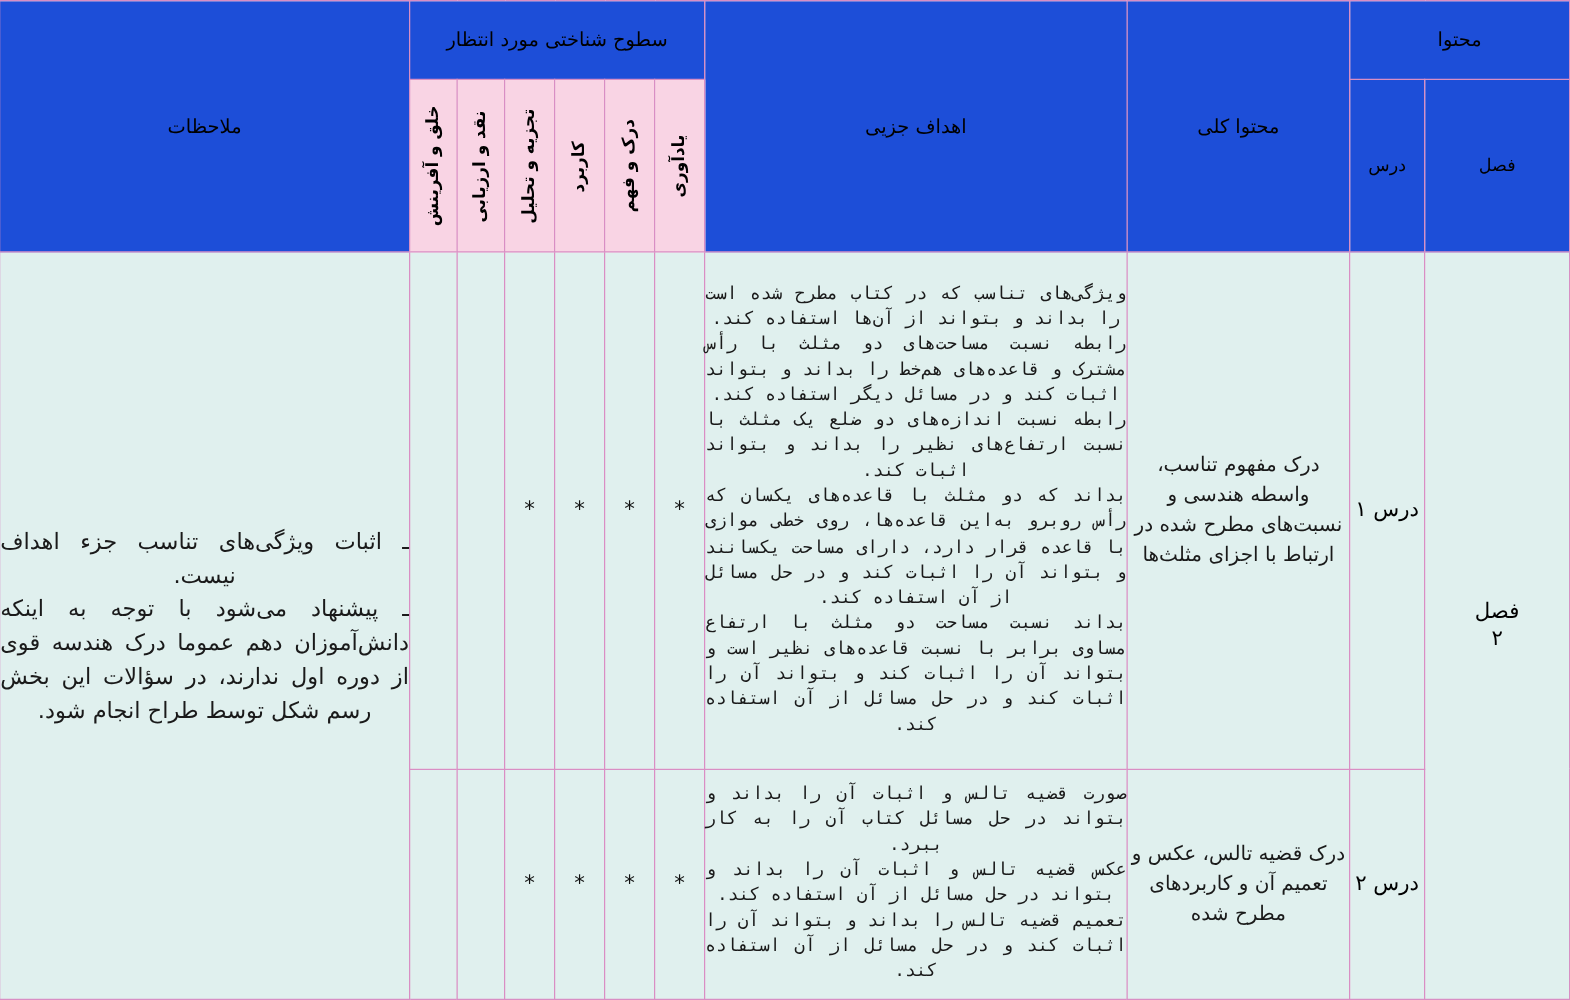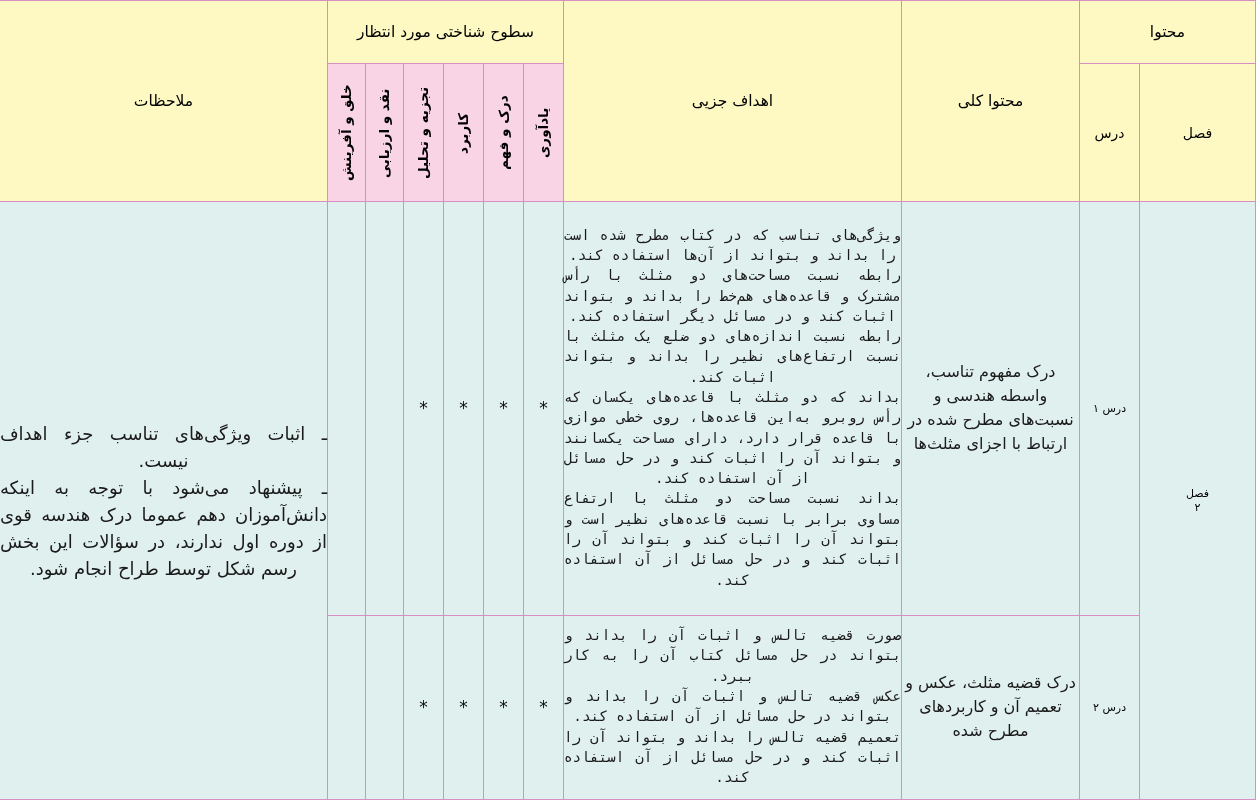--- a/index.html
+++ b/index.html
@@ -28,21 +28,21 @@
   #plan-table th {
     border: 1px solid #d98ec4;
     padding: 0;
     margin: 0;
     vertical-align: middle;
     font-weight: normal;
   }
 
   
   .hdr {
-    background: #fef9c3;
+    background: #1d4ed8;
     color: #000000;
     text-align: center;
     font-weight: bold;
     font-size: 15px;
     letter-spacing: -0.2px;
   }
   .hdr-group {
     font-size: 15.5px;
   }
   .hdr-small {
@@ -107,21 +107,21 @@
     text-align: center;
     font-size: 17px;
     color: #111;
     background: #e0f0ee;
   }
   .lesson-cell,
   .chapter-cell {
     background: #e0f0ee;
     text-align: center;
     font-weight: bold;
-    font-size: 11px;
+    font-size: 17px;
     padding: 0;
   }
   .chapter-cell .stack {
     line-height: 1.25;
   }
 </style>
 </head>
 <body>
 
 <table id="plan-table">
@@ -197,21 +197,21 @@
       <td class="star-cell"></td>
       <td class="star-cell"></td>
       <td class="body-cell remarks" rowspan="2">
         <p>ـ اثبات ویژگی‌های تناسب جزء اهداف نیست.</p>
         <p>ـ پیشنهاد می‌شود با توجه به اینکه دانش‌آموزان دهم عموما درک هندسه قوی از دوره اول ندارند، در سؤالات این بخش رسم شکل توسط طراح انجام شود.</p>
       </td>
     </tr>
 
     <tr>
       <td class="lesson-cell">درس ۲</td>
-      <td class="body-cell goals-general">درک قضیه مثلث، عکس و تعمیم آن و کاربردهای مطرح شده</td>
+      <td class="body-cell goals-general">درک قضیه تالس، عکس و تعمیم آن و کاربردهای مطرح شده</td>
       <td class="body-cell goals-detail" style="vertical-align:middle;">
         <p>صورت قضیه تالس و اثبات آن را بداند و بتواند در حل مسائل کتاب آن را به کار ببرد.</p>
         <p>عکس قضیه تالس و اثبات آن را بداند و بتواند در حل مسائل از آن استفاده کند.</p>
         <p>تعمیم قضیه تالس را بداند و بتواند آن را اثبات کند و در حل مسائل از آن استفاده کند.</p>
       </td>
       <td class="star-cell">*</td>
       <td class="star-cell">*</td>
       <td class="star-cell">*</td>
       <td class="star-cell">*</td>
       <td class="star-cell"></td>

